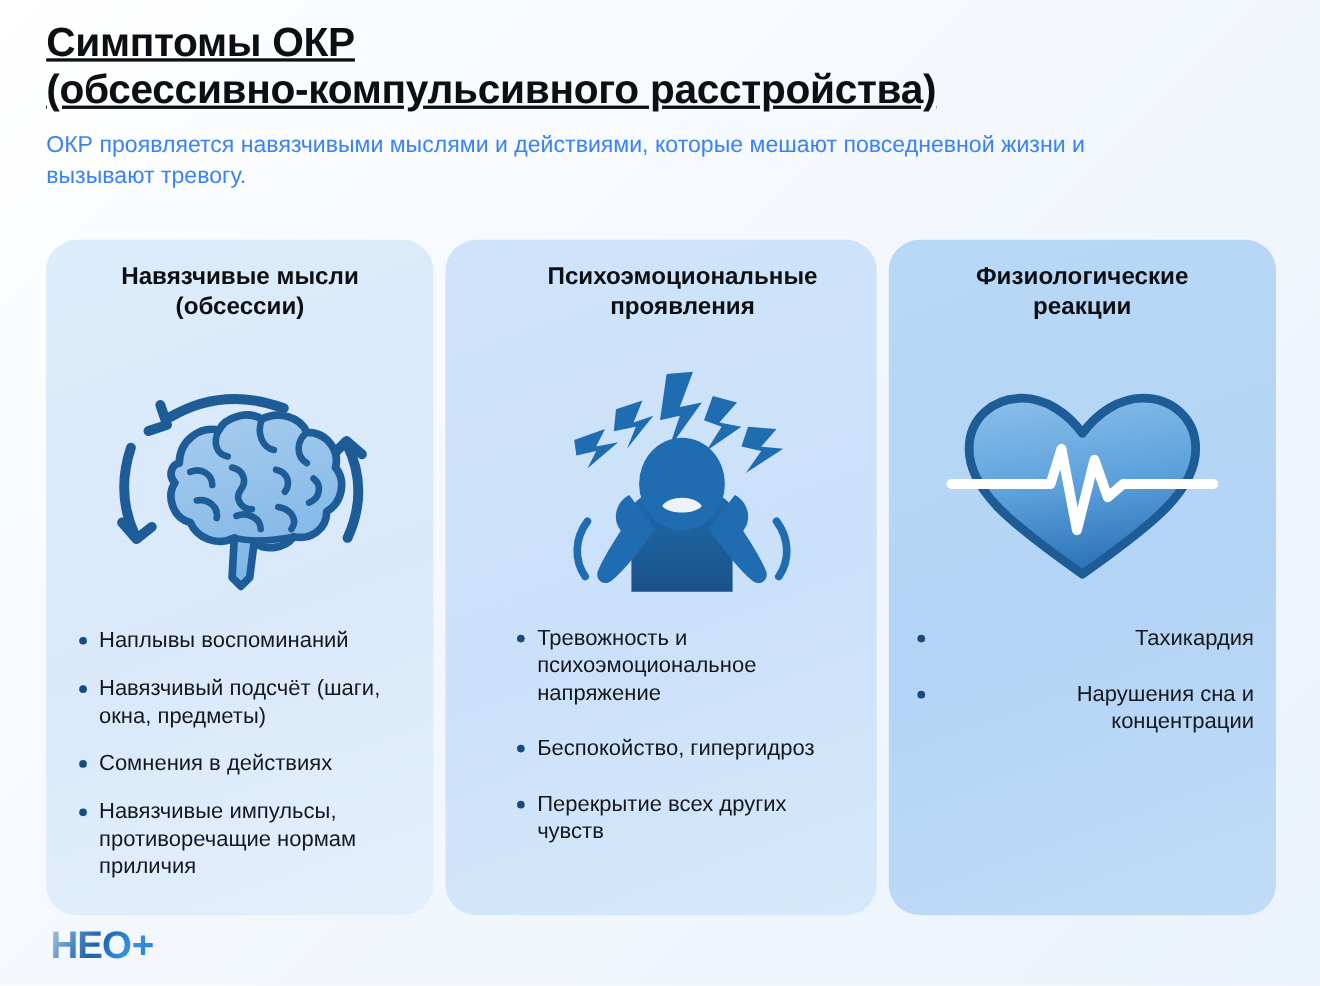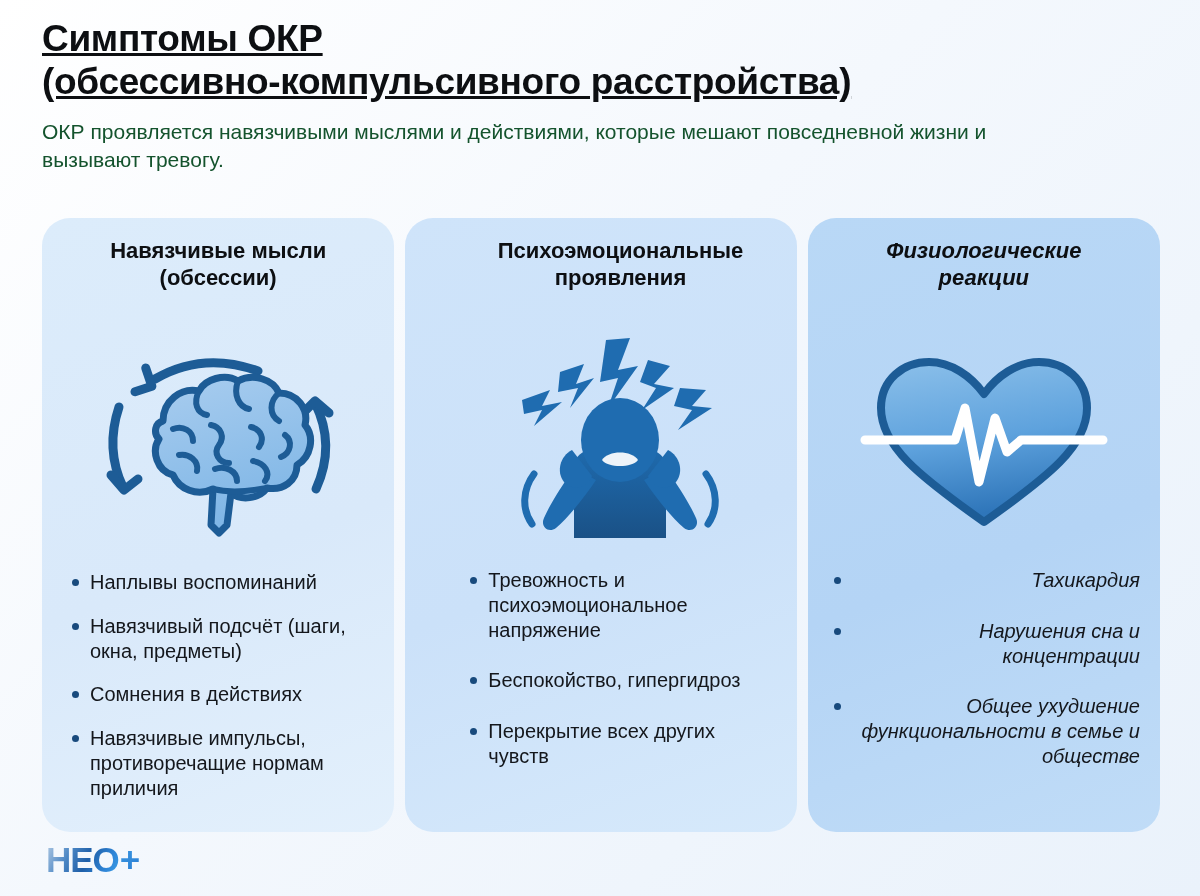--- a/index.html
+++ b/index.html
@@ -36,21 +36,21 @@
     color: #0d0f12;
     letter-spacing: -0.3px;
     margin: 0;
     text-decoration: underline;
   }
   .title .line2 { display: block; }
   .subtitle {
     margin: 14px 0 0 0;
     font-size: 21px;
     line-height: 1.32;
-    color: #14532d;
+    color: #3b82f6;
     max-width: 1030px;
   }
 
   
   .cards {
     position: absolute;
     left: 42px;
     top: 218px;
     width: 1118px;
     height: 614px;
@@ -61,21 +61,21 @@
     flex: 1 1 0;
     border-radius: 28px;
     position: relative;
     overflow: hidden;
     display: flex;
     flex-direction: column;
     gap: 18px;
   }
   .card-1 { background: linear-gradient(160deg, #dcecfb 0%, #d9e9fa 55%, #e3f0fc 100%); }
   .card-2 { background: linear-gradient(160deg, #cfe4fa 0%, #cbe1f9 55%, #d6e9fb 100%); padding-left: 39px; }
-  .card-3 { background: linear-gradient(160deg, #b9d8f6 0%, #b4d4f5 55%, #c0dcf7 100%); font-style: italic; }
+  .card-3 { background: linear-gradient(160deg, #b9d8f6 0%, #b4d4f5 55%, #c0dcf7 100%); }
 
   .card-head {
     text-align: center;
     font-size: 22px;
     font-weight: bold;
     line-height: 1.22;
     color: #0d0f12;
     padding: 20px 18px 0 18px;
     min-height: 64px;
   }
@@ -285,21 +285,20 @@
                    C138 40 158 26 180 26
                    C206 26 228 44 228 72
                    C228 110 190 140 125 186 Z" fill="url(#heartGrad)" stroke="#1d5c96" stroke-width="8" stroke-linejoin="round"></path>
 
           <path d="M6 104 L84 104 L96 104 L106 72 L120 146 L136 82 L148 116 L162 104 L244 104" fill="none" stroke="#ffffff" stroke-width="9" stroke-linecap="round" stroke-linejoin="round"></path>
         </svg>
       </div>
       <ul class="bullets">
         <li>Тахикардия</li>
         <li>Нарушения сна и концентрации</li>
-        <li>Общее ухудшение функциональности в семье и обществе</li>
       </ul>
     </section>
 
   </div>
 
   <div class="logo">
     <span class="logo-text">НЕО</span>
     <span class="logo-plus">+</span>
   </div>
 

